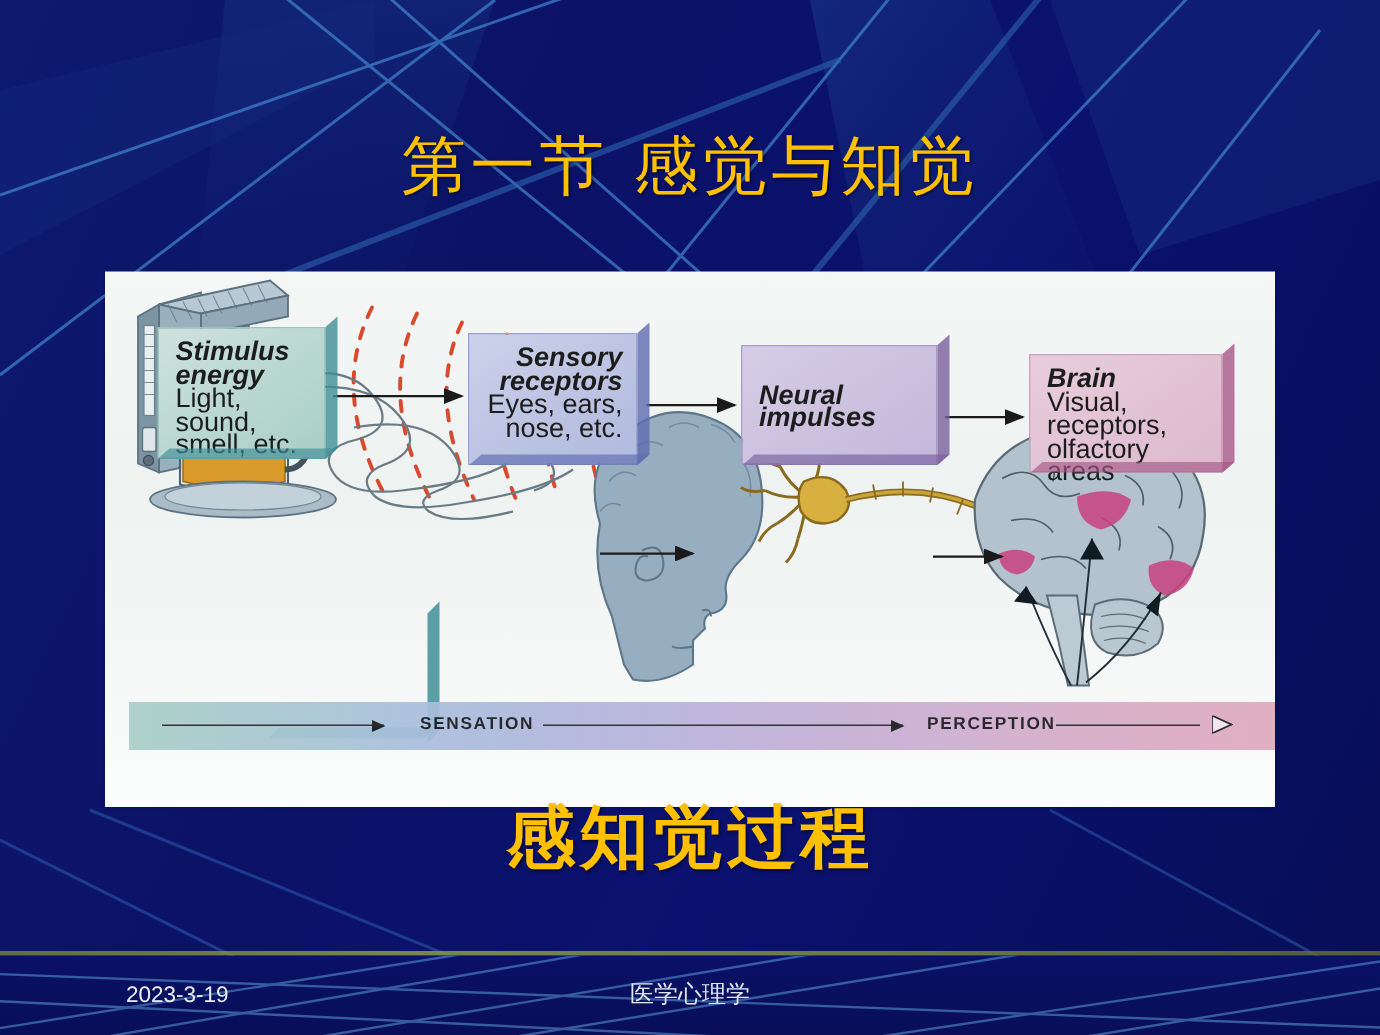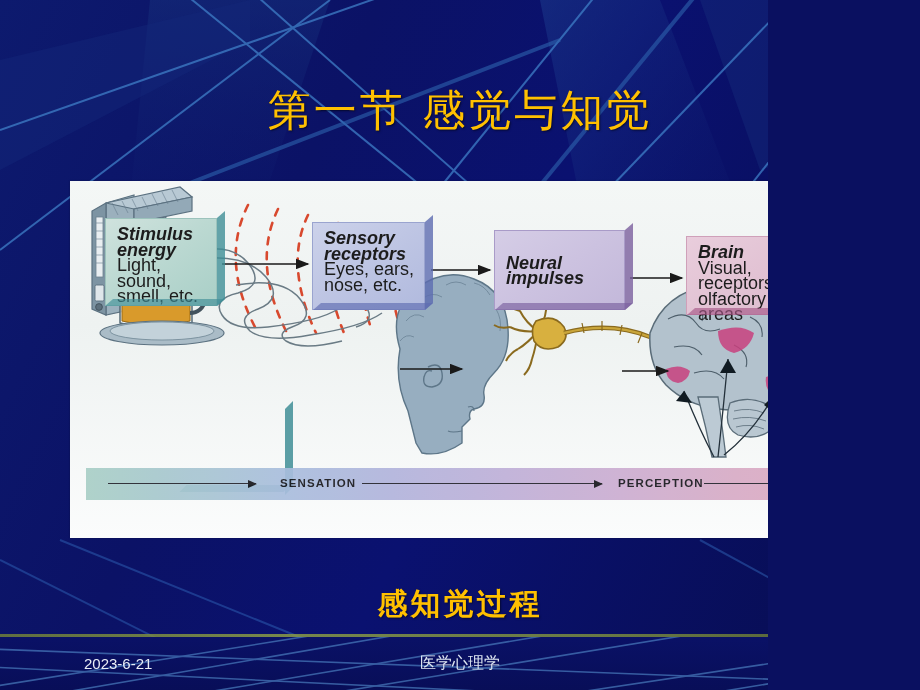--- a/index.html
+++ b/index.html
@@ -2,21 +2,21 @@
 <html><head>
 <meta charset="utf-8">
 <style>
   html,body{margin:0;padding:0;}
   body{
     width:920px;height:690px;overflow:hidden;
     font-family:"Liberation Sans", sans-serif;
     background:#0a1060;
   }
   .slide{
-    position:relative;width:768px;height:690px;overflow:hidden;
+    position:relative;width:920px;height:690px;overflow:hidden;
     background:
       linear-gradient(115deg,#0d1a6e 0%,#0b1266 35%,#0a1170 60%,#080e57 100%);
   }
   
   .bg-streaks{position:absolute;inset:0;overflow:hidden;pointer-events:none;}
 
   
   .title{
     position:absolute;left:0;top:82px;width:920px;text-align:center;
     color:#ffc000;font-size:43px;letter-spacing:3px;
@@ -44,21 +44,21 @@
   .b1{left:105px;top:218px;width:112px;height:88px;
       background:linear-gradient(145deg,#cfe2dd 0%,#bcd9d2 45%,#a9cfc7 100%);
       border:1px solid #9cc3bc;}
   .b1s{left:215px;top:224px;width:8px;height:86px;background:#3f8e96;opacity:.85;
        transform:skewY(-45deg);}
   .b1b{left:113px;top:304px;width:104px;height:7px;background:#3f8e96;opacity:.7;
        transform:skewX(-45deg);}
 
   .b2{left:312px;top:222px;width:113px;height:88px;
       background:linear-gradient(145deg,#ccd2ea 0%,#bfc6e4 45%,#b1bade 100%);
-      border:1px solid #9aa4cf;}
+      border:1px solid #9aa4cf;text-align:right;}
 
   .b3{left:494px;top:230px;width:131px;height:80px;
       background:linear-gradient(145deg,#d5cde6 0%,#ccc2e0 50%,#c3b8da 100%);
       border:1px solid #a99bc8;display:flex;align-items:center;}
 
   .b4{left:686px;top:236px;width:129px;height:79px;
       background:linear-gradient(145deg,#e9cddc 0%,#e2c3d4 50%,#dcb9cd 100%);
       border:1px solid #cfa0b9;}
 
   
@@ -78,22 +78,22 @@
   .sp-l2::after{content:"";position:absolute;right:-1px;top:-3.5px;
     border-left:9px solid #17171c;border-top:4.5px solid transparent;border-bottom:4.5px solid transparent;}
   .sp-l3{left:618px;width:96px;}
   .sp-l3::after{content:"";position:absolute;right:-10px;top:-4.5px;width:0;height:0;
     border-left:10px solid transparent;border-top:5px solid transparent;border-bottom:5px solid transparent;}
   .hollow-head{position:absolute;left:712px;top:10px;width:0;height:0;
     border-left:11px solid transparent;border-top:5.5px solid transparent;border-bottom:5.5px solid transparent;}
 
   
   .caption{
-    position:absolute;left:0;top:584px;width:920px;text-align:center;
-    color:#ffc000;font-size:30px;font-weight:bold;letter-spacing:3px;
+    position:absolute;left:0;top:528px;width:920px;text-align:center;
+    color:#ffc000;font-size:46px;font-weight:bold;letter-spacing:3px;
     font-family:"DejaVu Sans","Liberation Sans",sans-serif;
     text-shadow:1px 1px 2px rgba(0,0,0,.5);
   }
   
   .footer-rule{position:absolute;left:0;top:634px;width:920px;height:3px;
     background:linear-gradient(90deg,#6f7f3a 0%,#8a9c46 30%,#7a8c40 65%,#5d6b32 100%);opacity:.85;}
   .footer{position:absolute;left:0;top:637px;width:920px;height:53px;overflow:hidden;
     background:linear-gradient(180deg,#0a1166 0%,#0a1association 0%,#091060 100%);}
   .footer-bg{position:absolute;inset:0;background:linear-gradient(180deg,#0a1166 0%,#080e58 100%);}
   .footdate{position:absolute;left:84px;top:655px;color:#e9eef6;font-size:15px;}
@@ -389,16 +389,16 @@
         <line x1="60" y1="56" x2="420" y2="-6"></line>
         <line x1="190" y1="58" x2="560" y2="-4"></line>
         <line x1="320" y1="58" x2="700" y2="-4"></line>
         <line x1="560" y1="58" x2="920" y2="4"></line>
         <line x1="700" y1="58" x2="920" y2="22"></line>
         <line x1="-10" y1="12" x2="920" y2="48"></line>
         <line x1="-10" y1="30" x2="560" y2="58"></line>
       </g>
     </svg>
   </div>
-  <div class="footdate">2023-6-21</div>
+  <div class="footdate">2023-3-19</div>
   <div class="foottitle">医学心理学</div>
 
 </div>
 
 </body></html>

